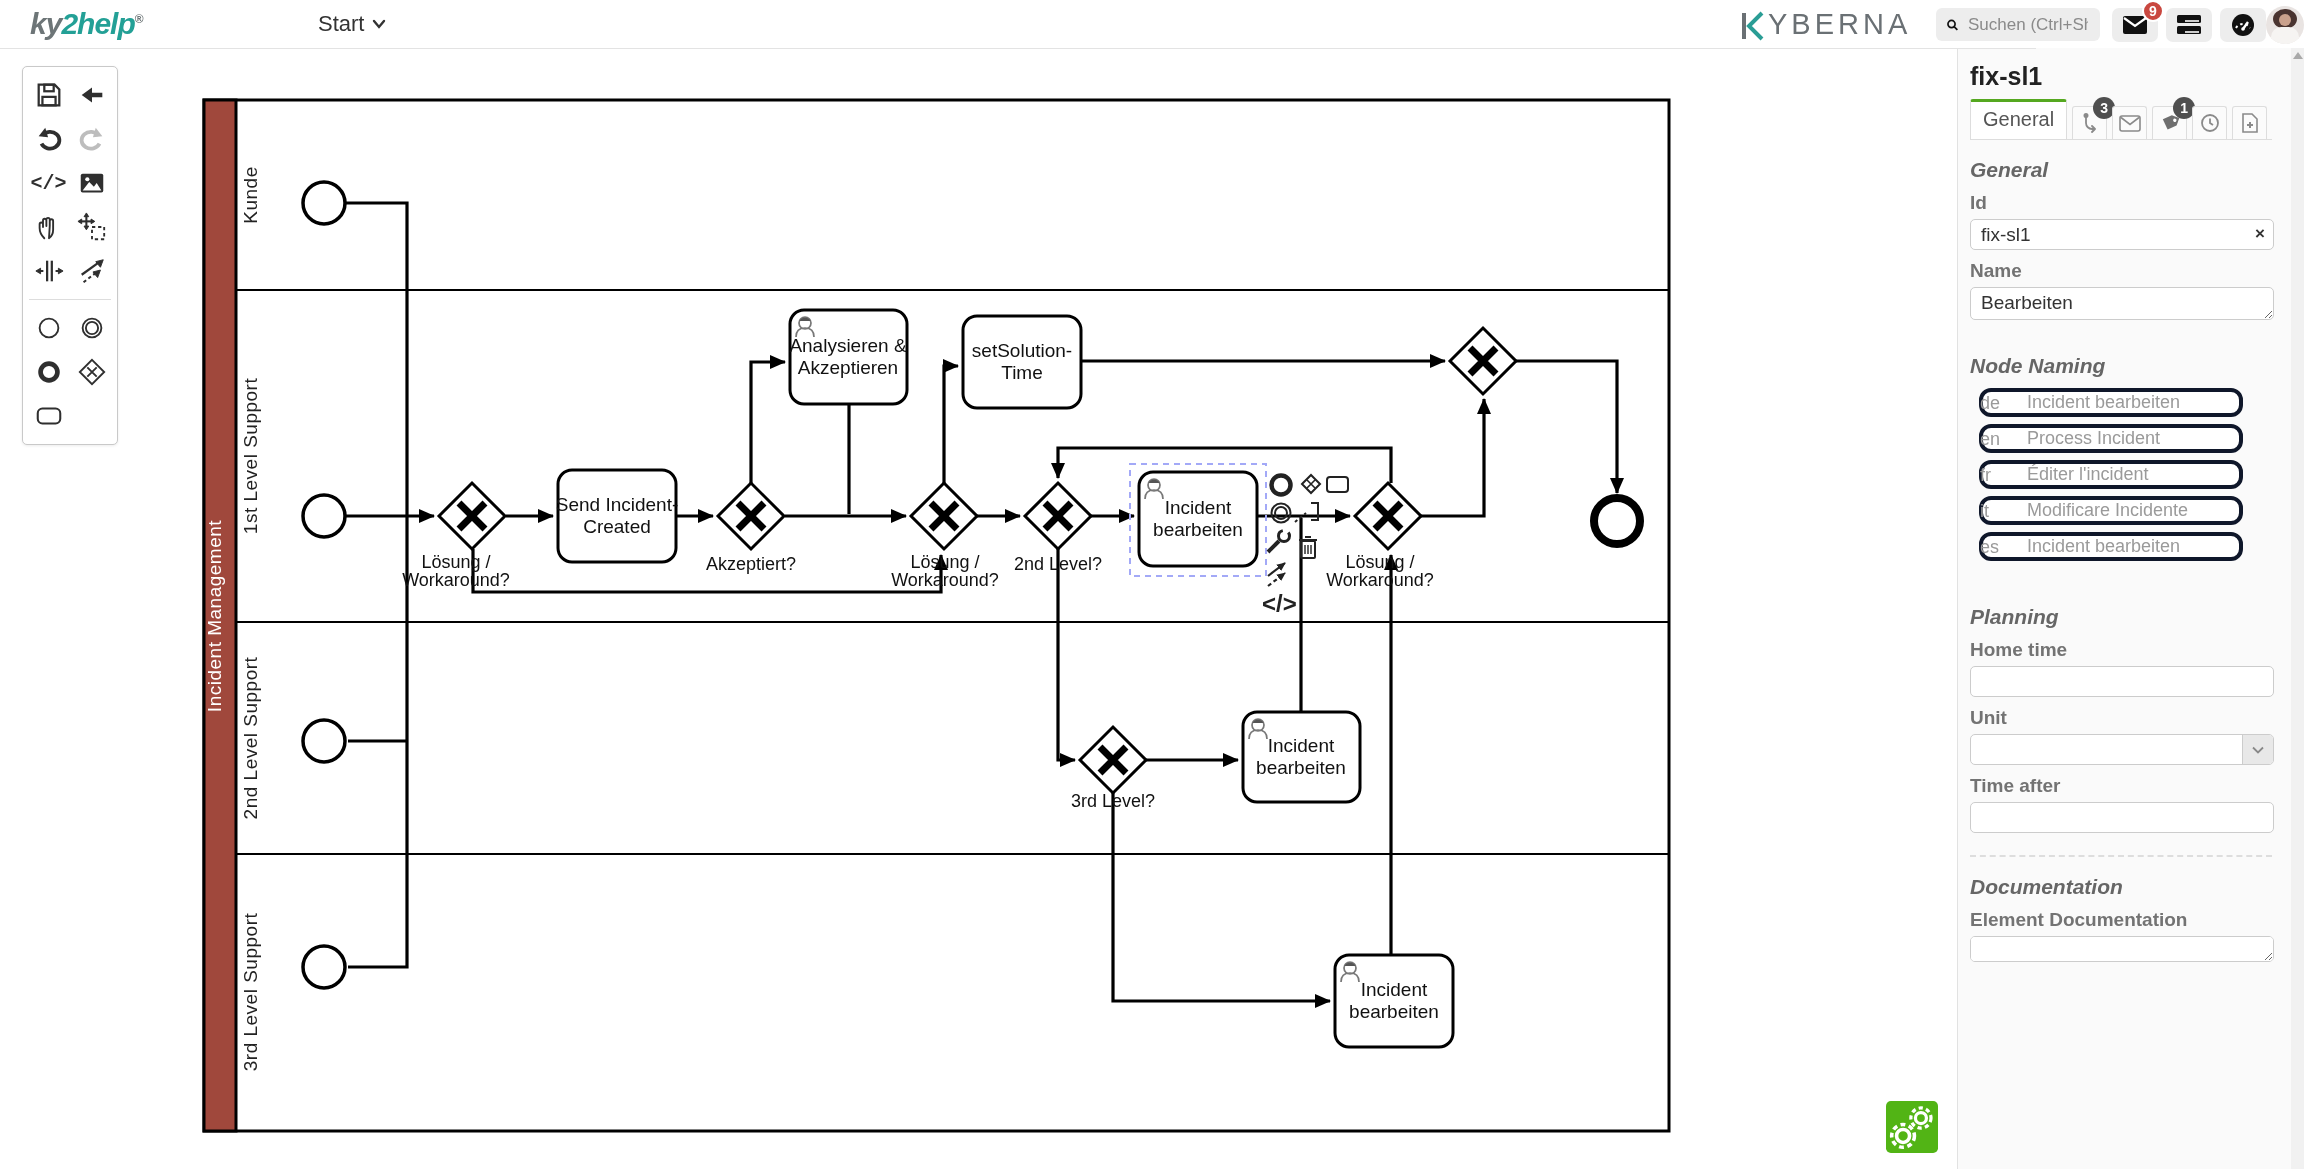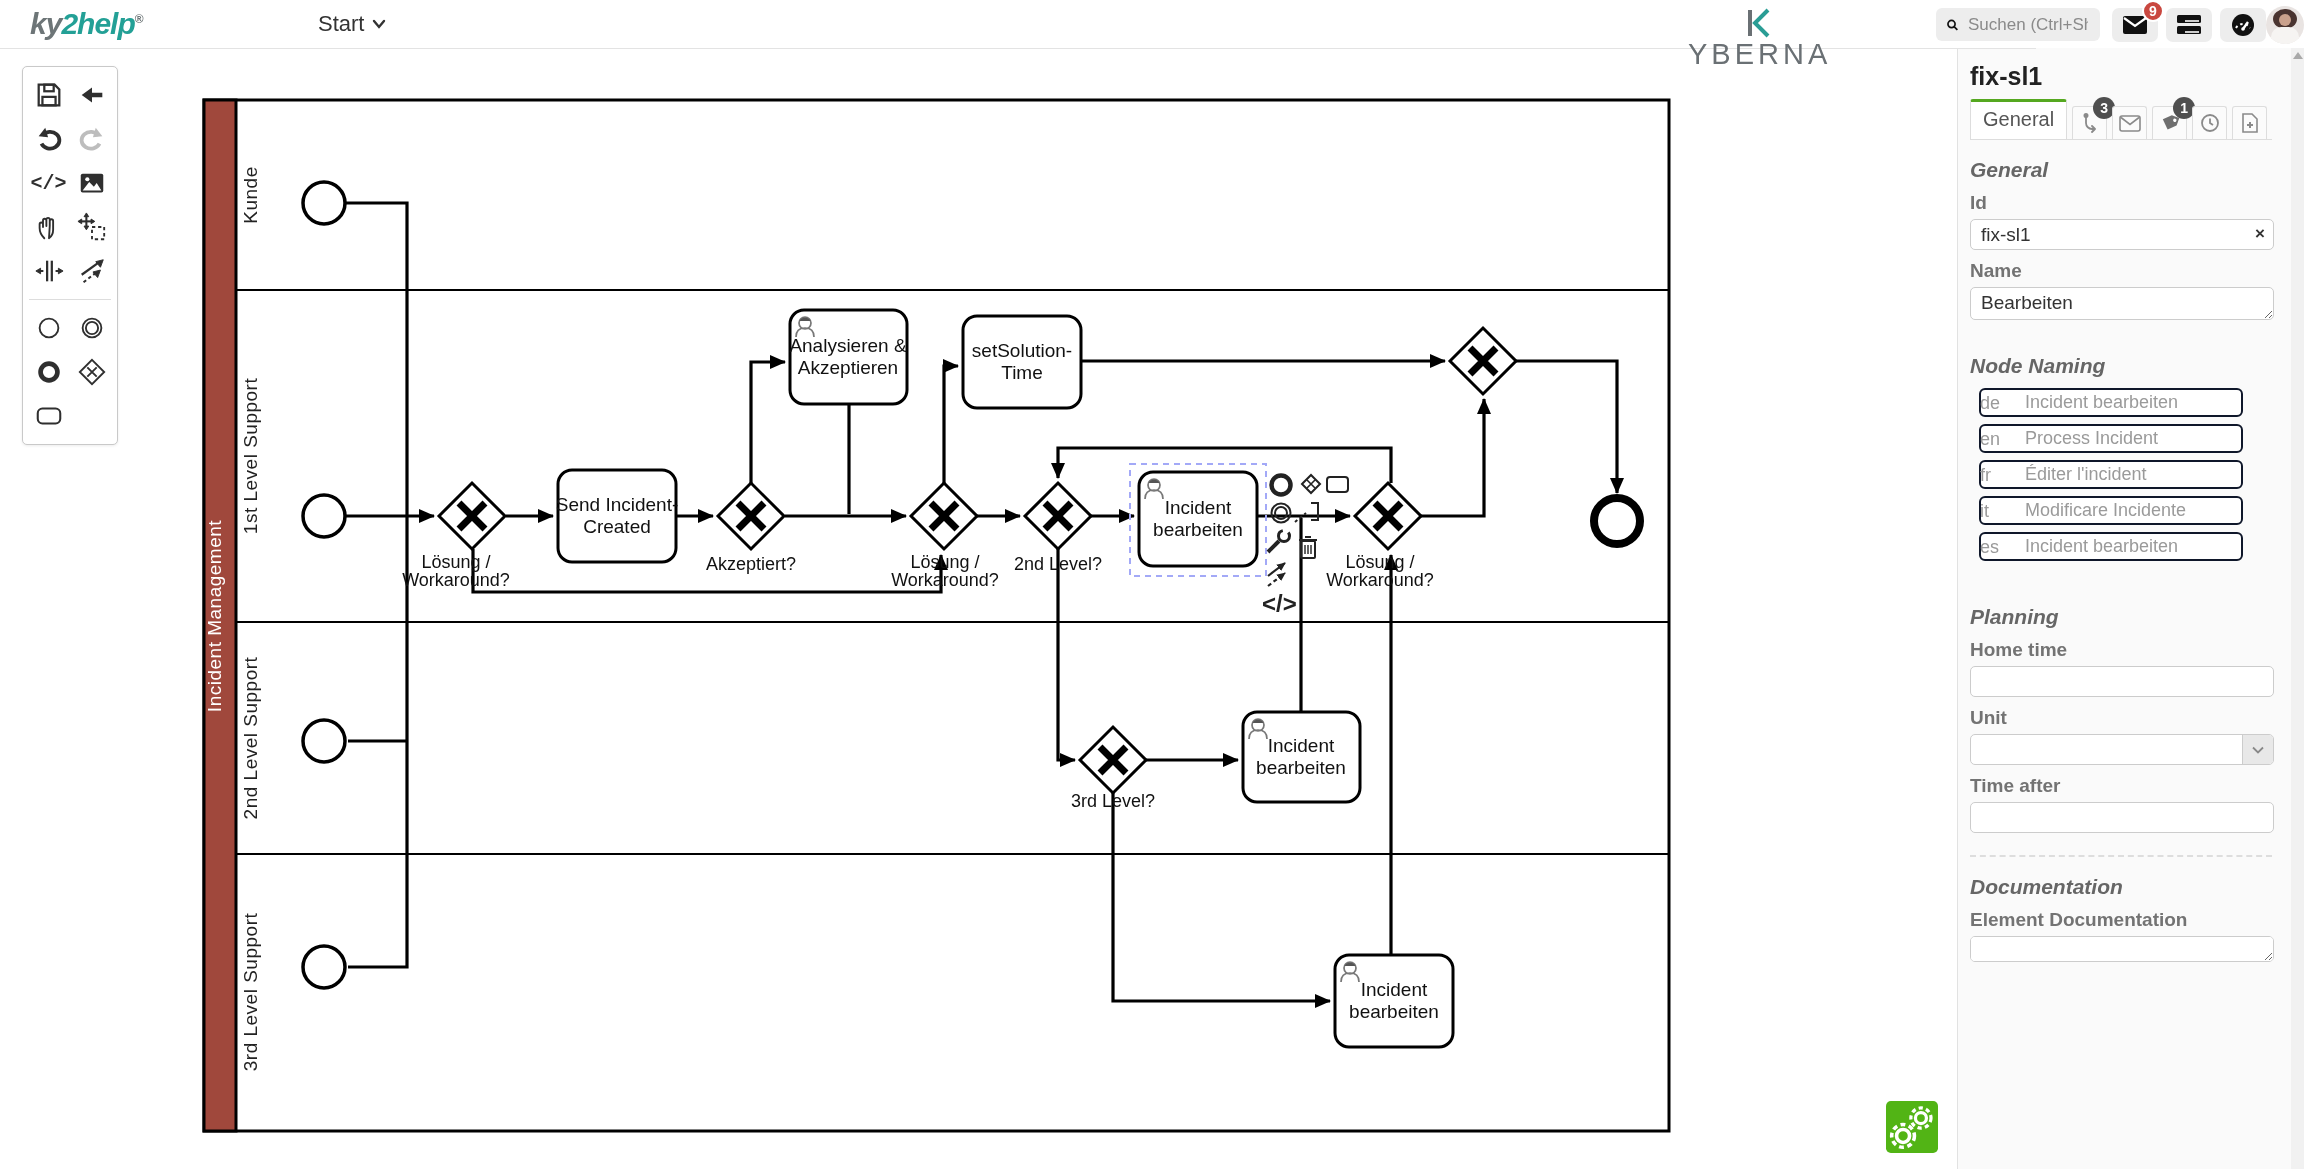--- a/index.html
+++ b/index.html
@@ -6,21 +6,21 @@
   #app{position:relative;width:2304px;height:1169px;overflow:hidden;background:#fff;}
   svg text{font-family:"Liberation Sans",sans-serif;}
 
   
   .header{position:absolute;left:0;top:0;width:2036px;height:48px;background:#fff;border-bottom:1px solid #e3e3e3;z-index:30;}
   .logo{position:absolute;left:30px;top:7px;font-size:30px;font-style:italic;font-weight:bold;letter-spacing:-1px;}
   .logo .ky{color:#6d7577;}
   .logo .help2{color:#23a096;}
   .logo sup{font-size:12px;color:#6d7577;font-style:normal;}
   .nav-home{position:absolute;left:318px;top:11px;font-size:22px;color:#333;display:flex;align-items:center;gap:8px;cursor:pointer;}
-  .brand{position:absolute;left:1688px;top:8px;display:flex;align-items:center;flex-direction:column;}
+  .brand{position:absolute;left:1740px;top:8px;display:flex;align-items:flex-end;}
   .brand-rest{font-size:29px;color:#6a7074;letter-spacing:4px;font-weight:500;}
   .search{position:absolute;left:1936px;top:8px;width:164px;height:33px;background:#ededed;border-radius:6px;display:flex;align-items:center;padding:0 10px;box-sizing:border-box;}
   .search input{border:none;background:transparent;outline:none;font-size:17px;color:#444;width:120px;font-family:"Liberation Sans",sans-serif;}
   .search input::placeholder{color:#8a8a8a;}
   .hbtn{position:absolute;top:8px;width:46px;height:34px;background:#ededed;border-radius:7px;display:flex;align-items:center;justify-content:center;cursor:pointer;}
   .badge-red{position:absolute;left:30px;top:-8px;min-width:22px;height:22px;border-radius:11px;background:#c9473f;color:#fff;font-size:14px;font-weight:bold;display:flex;align-items:center;justify-content:center;border:2px solid #fff;box-sizing:border-box;}
   .avatar{position:absolute;left:2266px;top:6px;width:38px;height:38px;border-radius:50%;background:#e9e4e2;overflow:hidden;cursor:pointer;}
   .avatar .hair{position:absolute;left:7px;top:3px;width:24px;height:20px;border-radius:50%;background:#4a3430;}
   .avatar .face{position:absolute;left:13px;top:8px;width:12px;height:12px;border-radius:50%;background:#caa18c;}
   .avatar .body{position:absolute;left:5px;top:21px;width:28px;height:18px;border-radius:10px 10px 0 0;background:#f6f4f2;}
@@ -42,21 +42,21 @@
   .tab-badge{position:absolute;right:-9px;top:-10px;min-width:22px;height:22px;border-radius:11px;background:#4f4f4f;color:#fff;font-size:14px;font-weight:bold;display:flex;align-items:center;justify-content:center;}
   .sec-h{font-size:21px;font-weight:bold;font-style:italic;color:#666;margin:18px 0 10px 0;}
   .fld-label{font-size:19px;font-weight:bold;color:#737373;margin:10px 0 5px 0;}
   .txt-input{position:relative;width:304px;}
   .txt-input input,.txt-input textarea{width:100%;box-sizing:border-box;border:1px solid #ccc;border-radius:5px;background:#fff;font-size:19px;color:#333;padding:4px 10px;font-family:"Liberation Sans",sans-serif;outline:none;}
   .txt-input input{height:31px;}
   .txt-input textarea{height:33px;resize:both;}
   .clear-x{position:absolute;right:9px;top:5px;font-size:17px;font-weight:bold;color:#333;cursor:pointer;}
   .nm-row{position:relative;width:264px;margin-bottom:7px;padding-left:9px;}
   .nm-row .lang{position:absolute;left:10px;top:5px;font-size:18px;color:#9a9a9a;z-index:2;}
-  .nm-row input{width:100%;box-sizing:border-box;height:29px;border:2px solid #0f172a;border-radius:6px;background:#fff;font-size:18px;padding:3px 8px 3px 44px;font-family:"Liberation Sans",sans-serif;outline:none;}
+  .nm-row input{width:100%;box-sizing:border-box;height:29px;border:4px solid #0f172a;border-radius:12px;background:#fff;font-size:18px;padding:3px 8px 3px 44px;font-family:"Liberation Sans",sans-serif;outline:none;}
   .nm-row input::placeholder{color:#9a9a9a;}
   .select-box{position:relative;width:304px;height:31px;border:1px solid #ccc;border-radius:5px;background:#fff;box-sizing:border-box;cursor:pointer;}
   .select-btn{position:absolute;right:0;top:0;width:30px;height:29px;background:#e8e8e8;border-left:1px solid #ccc;border-radius:0 4px 4px 0;display:flex;align-items:center;justify-content:center;}
   .dash-div{border-top:2px dashed #ddd;margin:22px 0 4px 0;}
   .scrollbar{position:absolute;right:0;top:0;width:13px;height:1121px;background:#f1f1f1;}
   .scroll-up{position:absolute;top:4px;left:2px;width:0;height:0;border-left:5px solid transparent;border-right:5px solid transparent;border-bottom:7px solid #a9a9a9;}
 
   
   .bpmnio{position:absolute;left:1886px;top:1101px;width:52px;height:52px;z-index:10;cursor:pointer;}
 </style>

